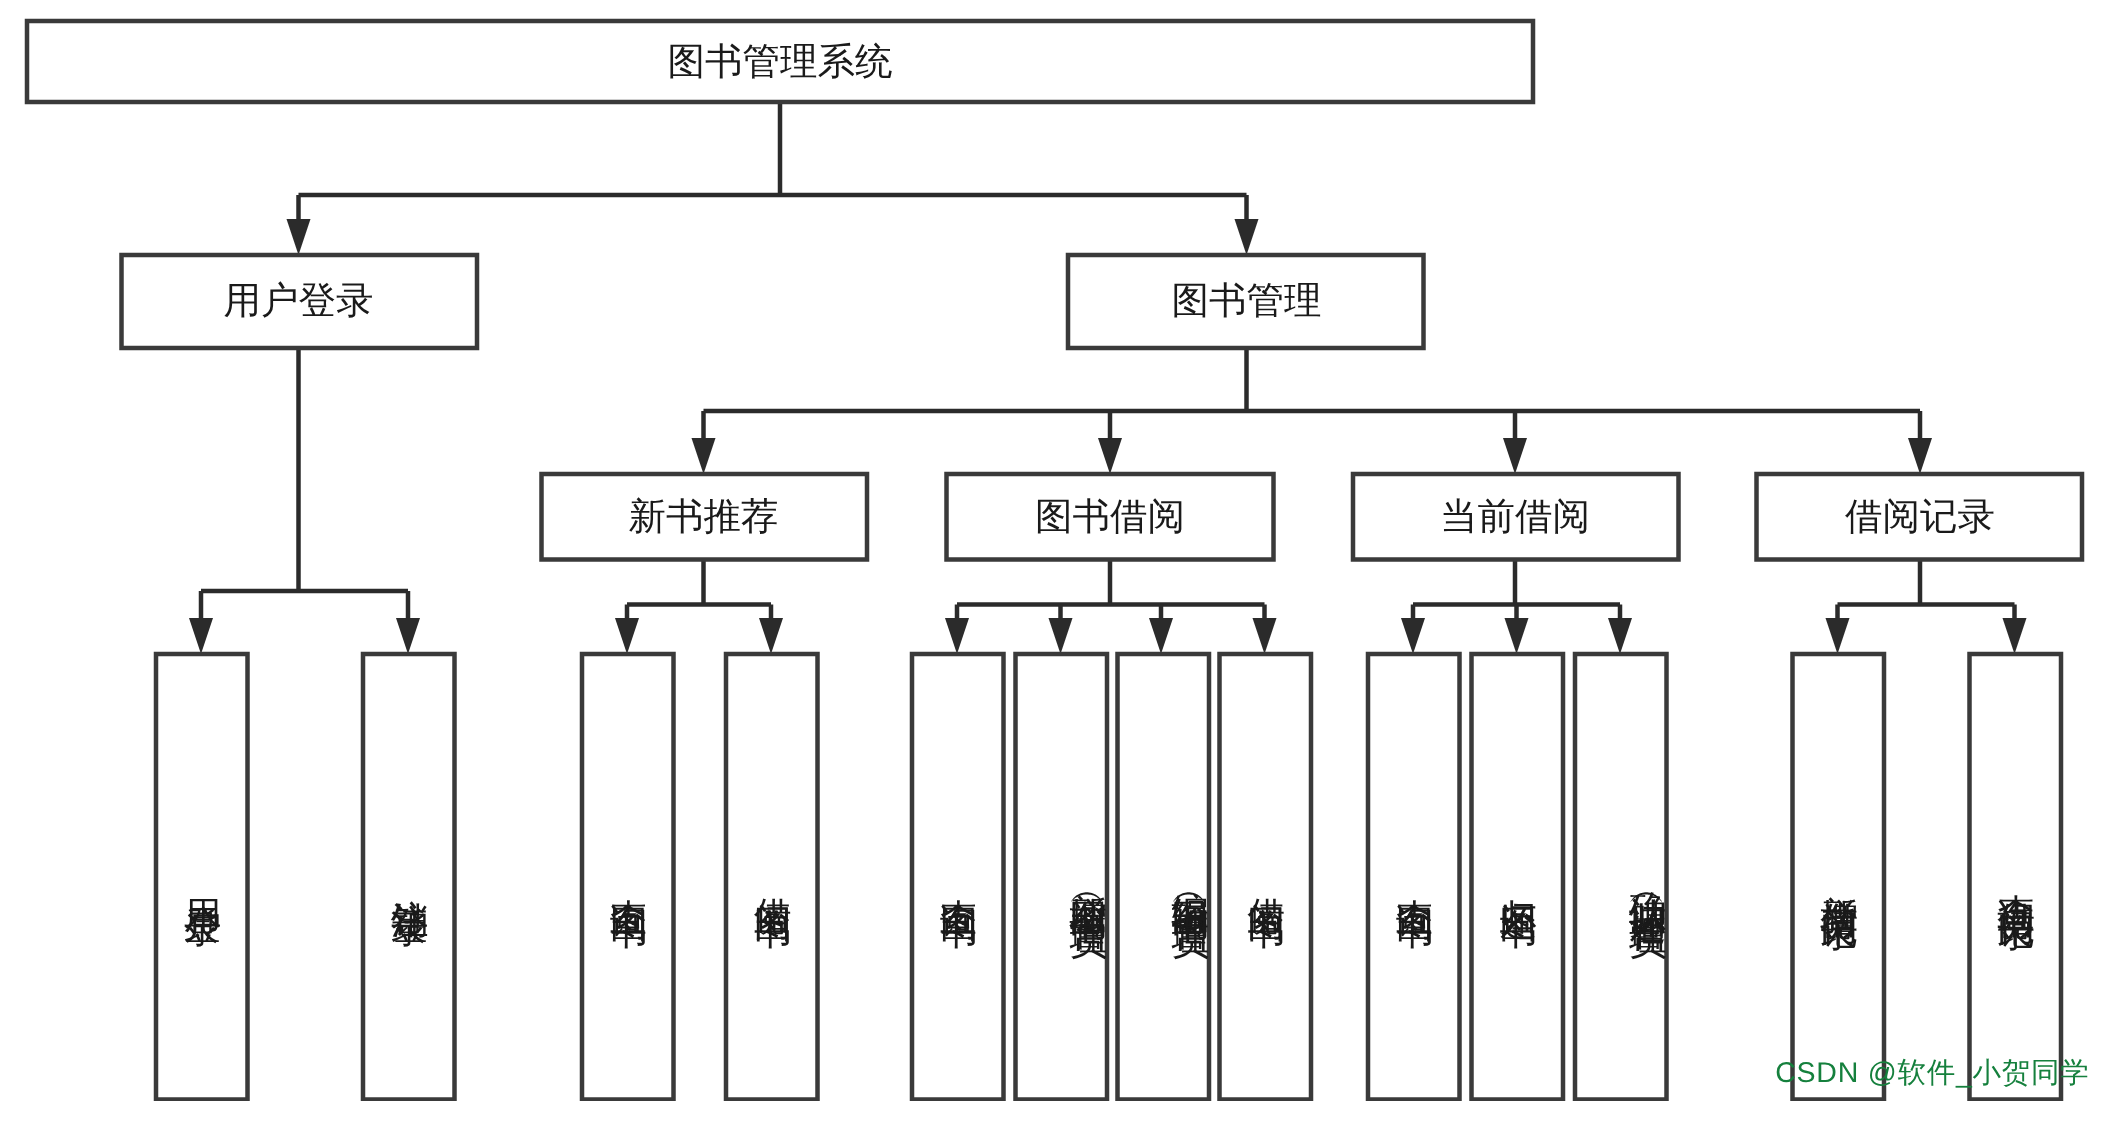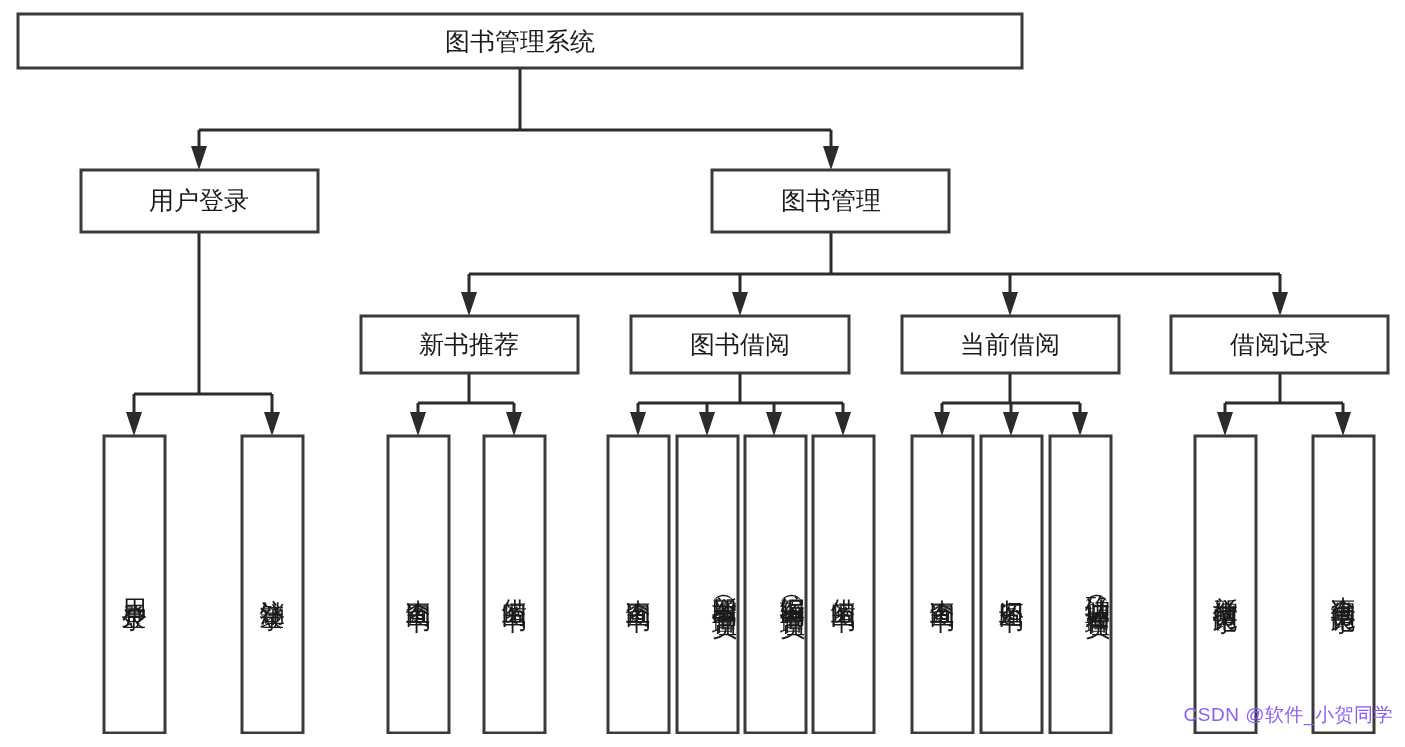--- a/index.html
+++ b/index.html
@@ -47,21 +47,21 @@
     fill: #1a1a1a;
     text-anchor: middle;
     dominant-baseline: middle;
   }
   .watermark-text {
     position: absolute;
     right: 12px;
     bottom: 6px;
     font-family: "Liberation Sans", "DejaVu Sans", sans-serif;
     font-size: 19px;
-    color: #8b5cf6;
+    color: #15803d;
     letter-spacing: 0.5px;
     white-space: nowrap;
     pointer-events: none;
   }
   .vlabel {
     position: absolute;
     writing-mode: vertical-rl;
     text-orientation: upright;
     font-family: "Liberation Sans", "DejaVu Sans", sans-serif;
     font-size: 25px;

